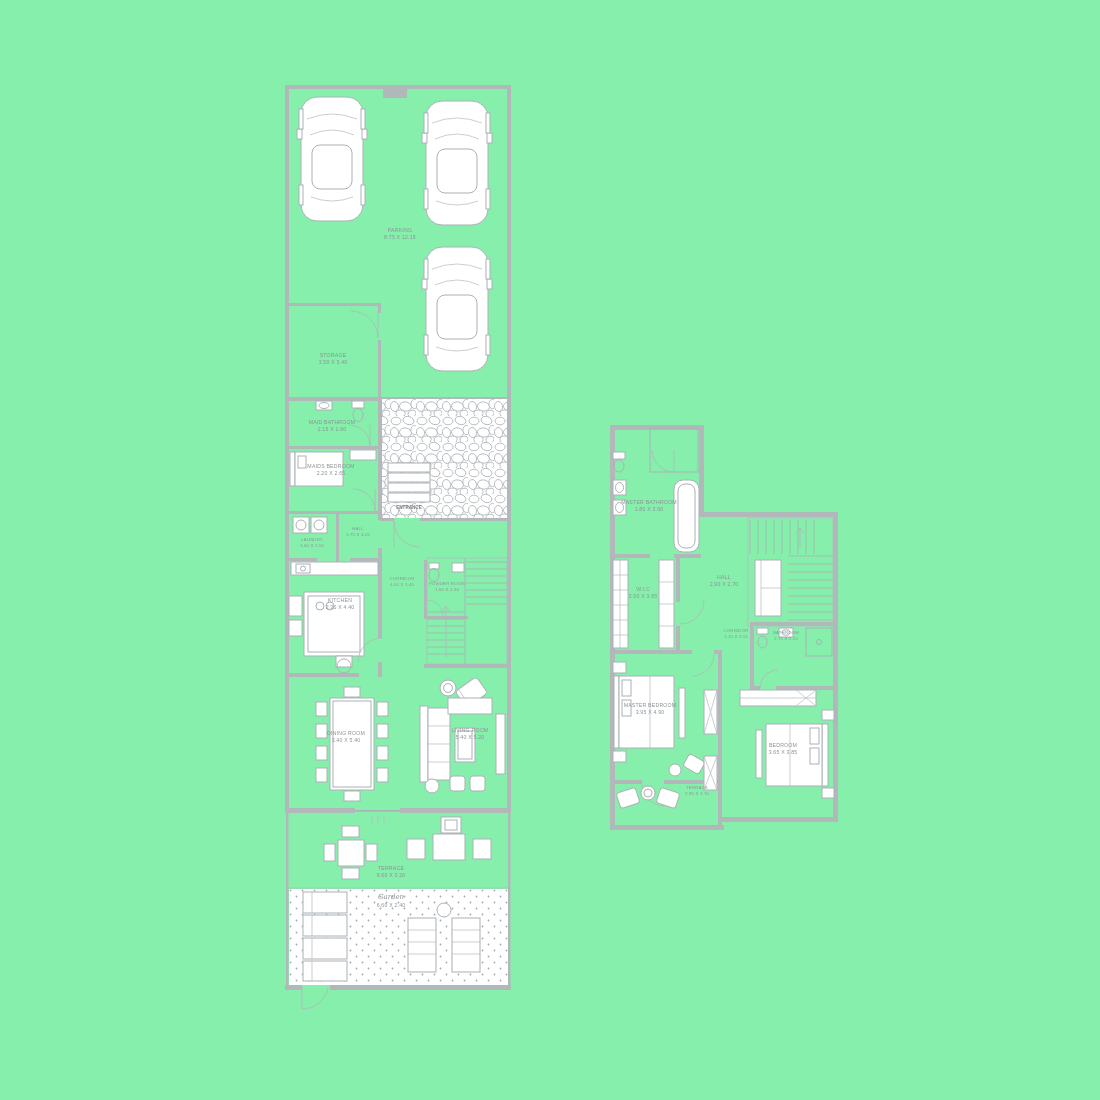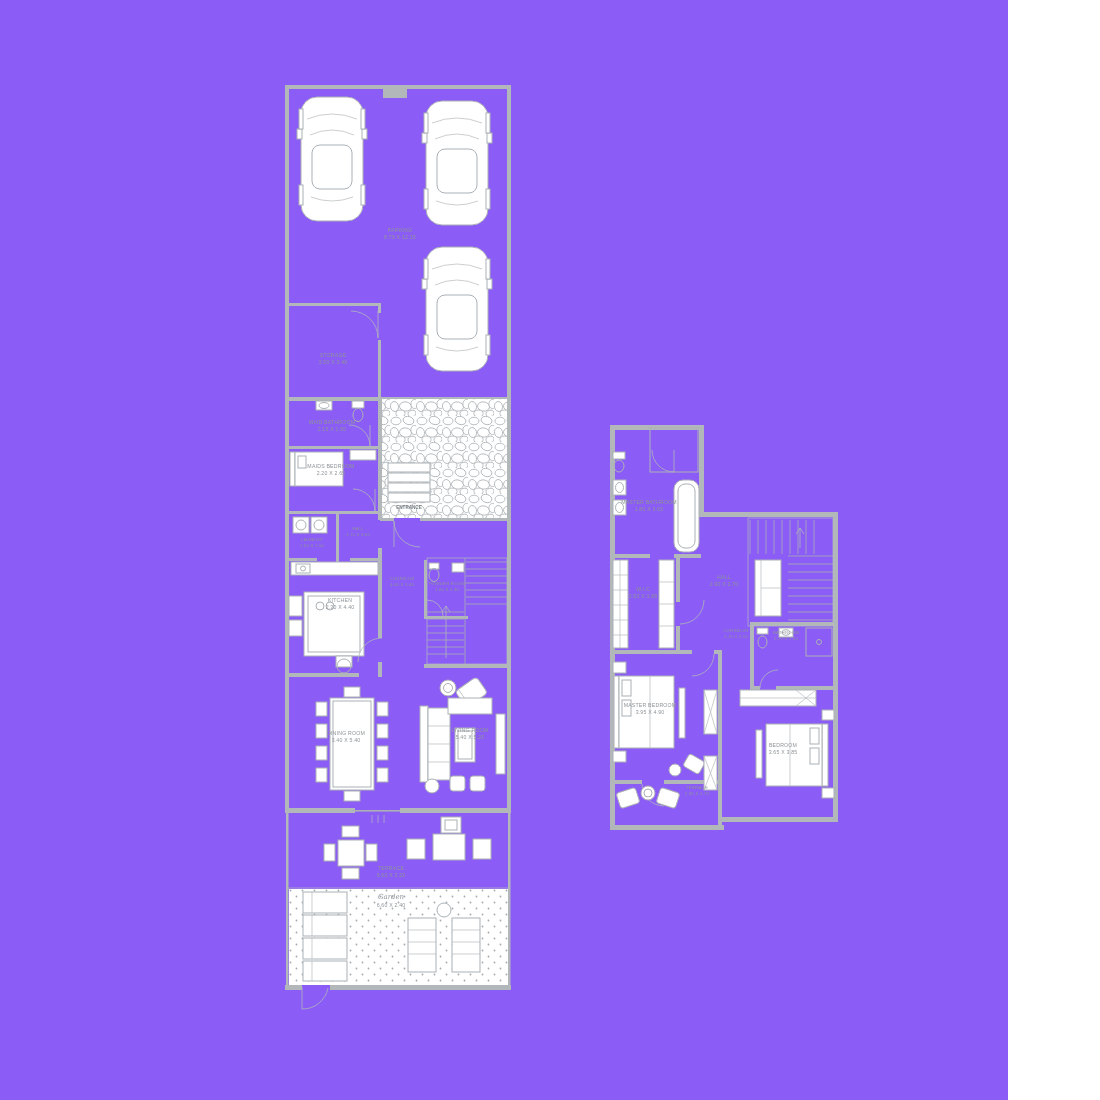--- a/index.html
+++ b/index.html
@@ -1,16 +1,16 @@
 <!DOCTYPE html>
 <html><head>
 <meta charset="utf-8">
 <style>
   html,body{margin:0;padding:0;background:#ffffff;}
-  .canvas{position:relative;width:1008px;height:1100px;background:#8b5cf6;overflow:hidden;}
+  .canvas{position:relative;width:1100px;height:1100px;background:#86efac;overflow:hidden;}
   svg{position:absolute;inset:0;}
   .wall{fill:#b2b7ba;}
   .lnt{stroke:#b4b9bc;stroke-width:0.7;fill:none;}
   .furn{stroke:#abb1b5;stroke-width:1;fill:#ffffff;}
   .furnn{stroke:#abb1b5;stroke-width:1;fill:none;}
   .door{stroke:#b0b6ba;stroke-width:0.8;fill:none;}
   .tread{stroke:#a8aeb2;stroke-width:0.8;}
   .label{font:5.2px "Liberation Sans",sans-serif;fill:#8e9498;text-anchor:middle;letter-spacing:.2px;}
   .label-sm{font-size:4.3px;}
   .label-dark{font:bold 4.6px "Liberation Sans",sans-serif;fill:#787e83;text-anchor:middle;}

